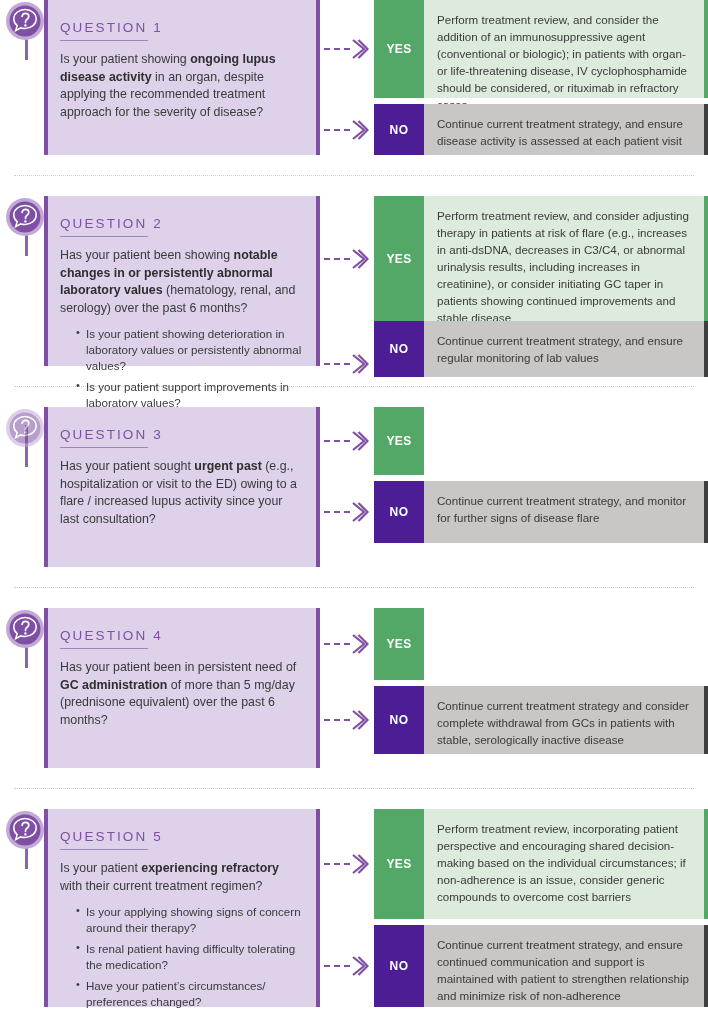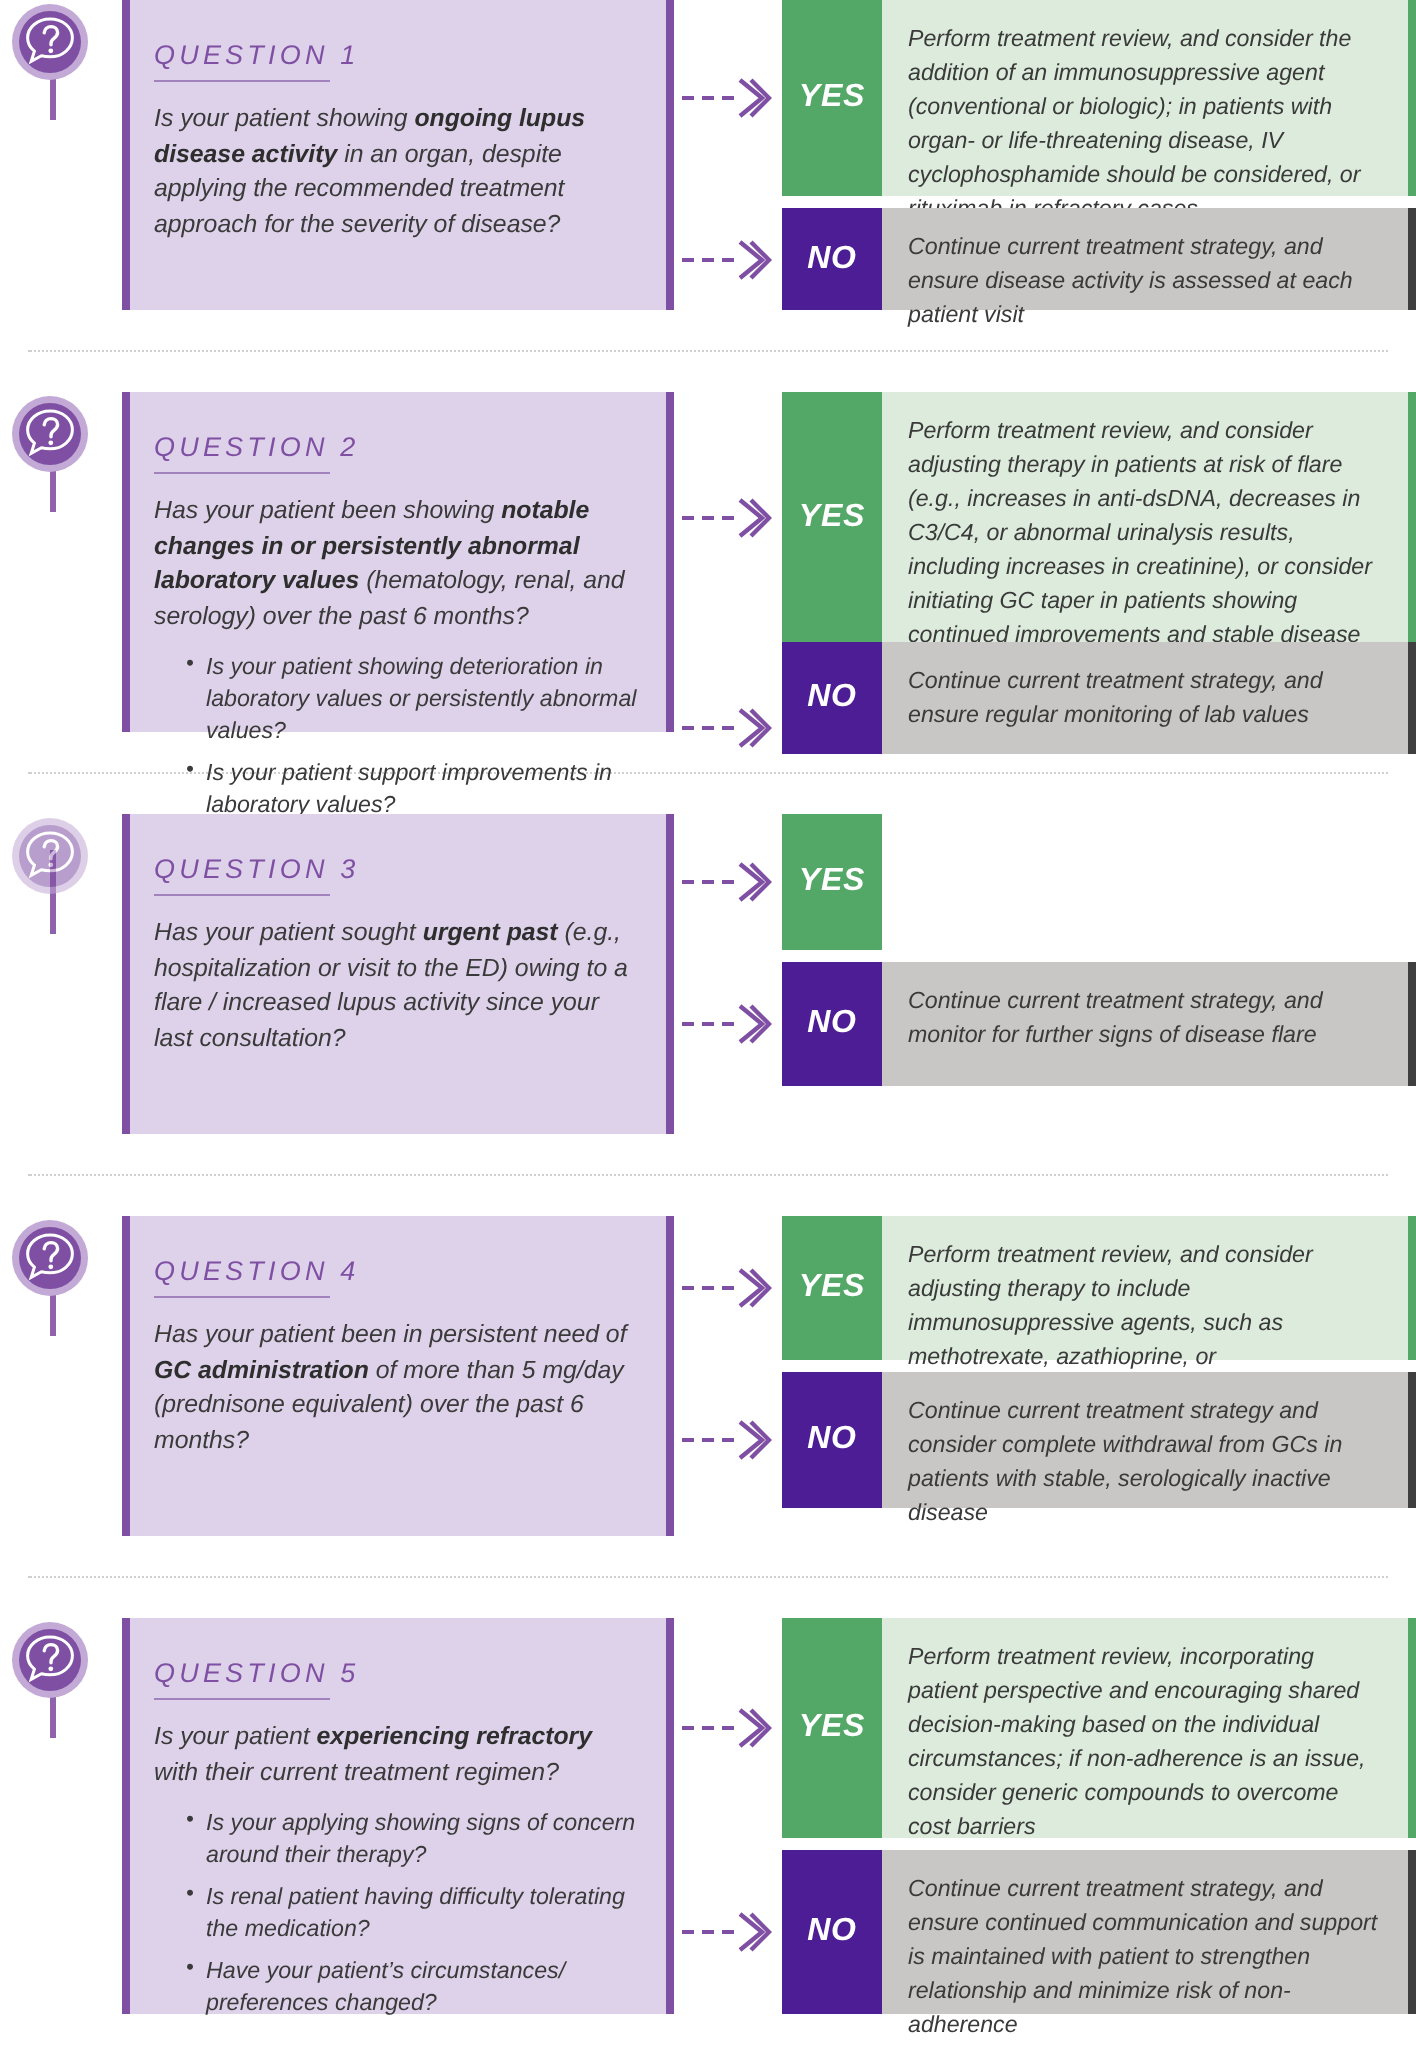--- a/index.html
+++ b/index.html
@@ -26,22 +26,21 @@
   .qblock {
     position: relative;
     width: 708px;
     box-sizing: border-box;
   }
 
   .qblock-inner {
     position: relative;
     display: flex;
     align-items: stretch;
-    padding-left: 61px;
-    font-style: italic;
+    padding-left: 44px;
   }
 
   
   .qicon-wrap {
     position: absolute;
     left: 2px;
     top: 0;
     width: 46px;
     height: 100%;
     pointer-events: none;
@@ -164,21 +163,21 @@
     align-items: stretch;
     box-sizing: border-box;
   }
   .answer-tag {
     flex: 0 0 50px;
     width: 50px;
     display: flex;
     align-items: center;
     justify-content: center;
     color: #ffffff;
-    font-size: 16px;
+    font-size: 12px;
     font-weight: bold;
     letter-spacing: 0.4px;
   }
   .answer-tag.yes { background: #54a867; }
   .answer-tag.no  { background: #4c1d95; }
 
   .answer-body {
     flex: 1 1 auto;
     position: relative;
     padding: 11px 16px 11px 13px;
@@ -399,21 +398,20 @@
             <span class="conn-line"></span>
             <span class="conn-chev"><svg width="18" height="22" viewBox="0 0 18 22">
                 <path d="M2 2 L13 11 L2 20" fill="none" stroke="#7f4fa3" stroke-width="2.2" stroke-linejoin="miter"></path>
                 <path d="M7.5 2 L16.5 11 L7.5 20" fill="none" stroke="#7f4fa3" stroke-width="2.2" stroke-linejoin="miter"></path>
               </svg></span>
           </div>
         </div>
         <div class="answers">
           <div class="answer-row" style="height: 72px;">
             <div class="answer-tag yes">YES</div>
-            <div class="answer-body yes">Perform treatment review, and consider adjusting therapy to include immunosuppressive agents, such as methotrexate, azathioprine, or mycophenolate, and/or biologics<span class="answer-edge yes"></span></div>
           </div>
           <div class="answer-gap" style="height: 6px;"></div>
           <div class="answer-row" style="height: 68px;">
             <div class="answer-tag no">NO</div>
             <div class="answer-body no">Continue current treatment strategy and consider complete withdrawal from GCs in patients with stable, serologically inactive disease<span class="answer-edge no"></span></div>
           </div>
         </div>
       </div>
     </div>
     <div class="sep-space-top"></div>

